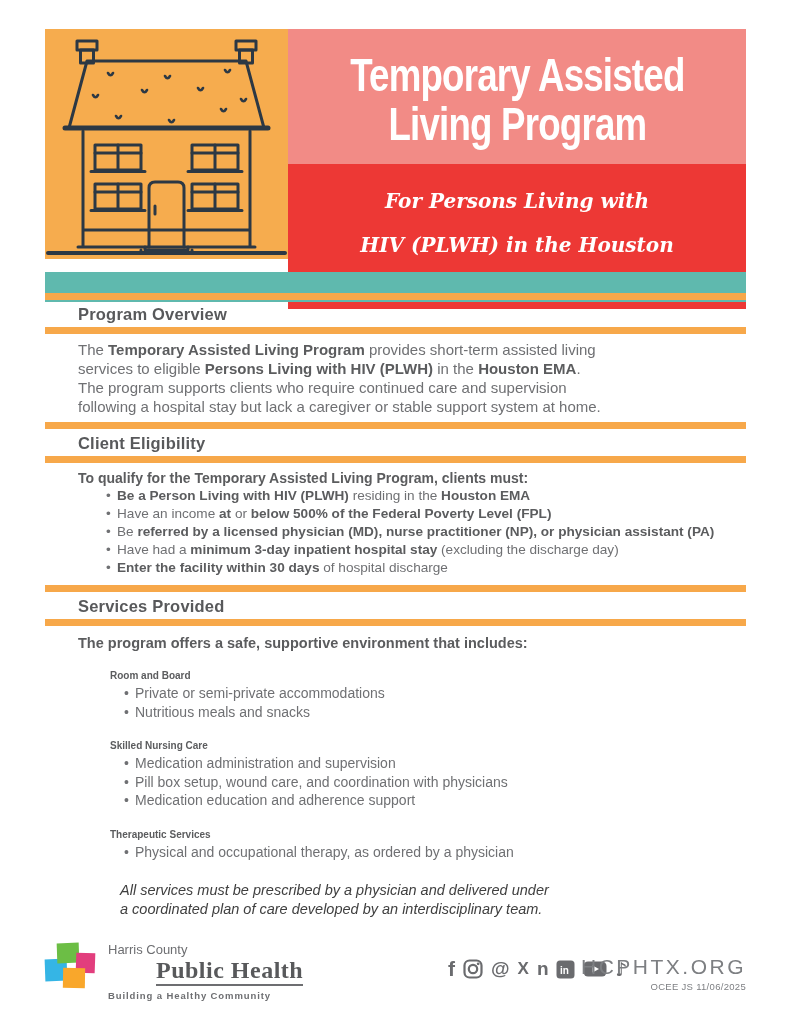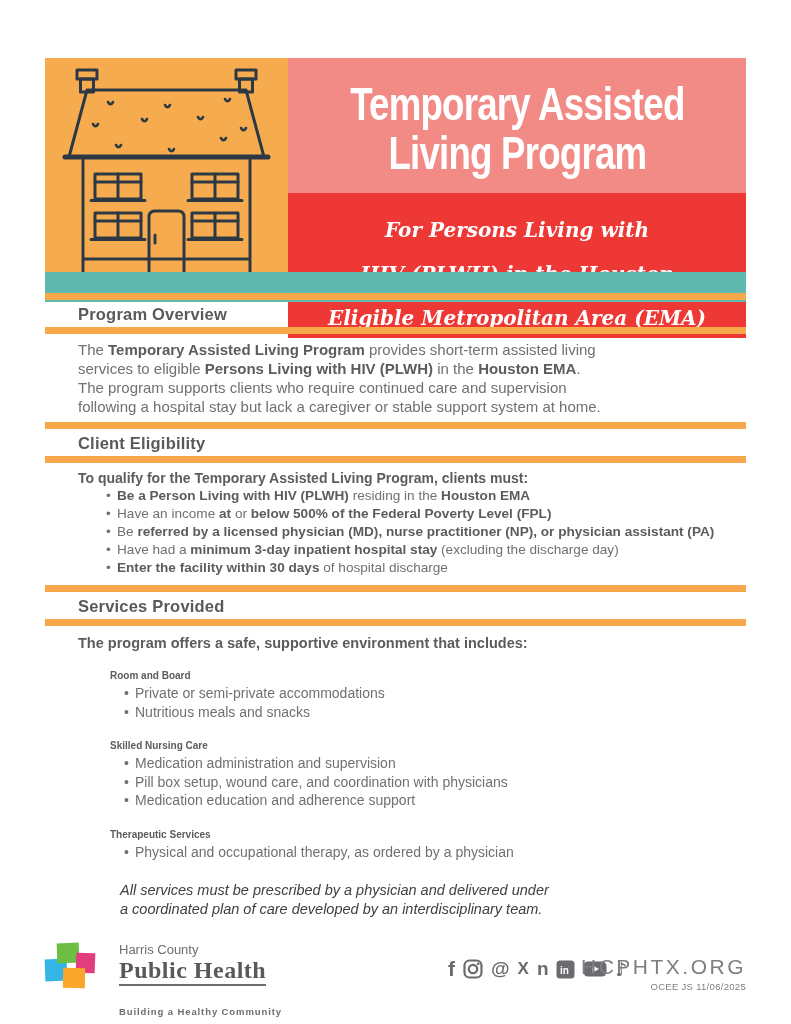--- a/index.html
+++ b/index.html
@@ -1,21 +1,21 @@
 <!DOCTYPE html>
 <html><head>
 <meta charset="utf-8">
 <style>
   html,body{margin:0;padding:0;background:#fff;}
   body{width:791px;height:1024px;position:relative;overflow:hidden;
        font-family:"Liberation Sans",sans-serif;-webkit-font-smoothing:antialiased;}
   .page{position:absolute;inset:0;background:#fff;}
 
   
-  .header{position:absolute;left:45px;top:58px;width:701px;height:280px;display:flex;}
+  .header{position:absolute;left:45px;top:29px;width:701px;height:280px;display:flex;}
   .house-block{width:243px;height:230px;background:#F6AC4E;position:relative;flex:none;}
   .house-block svg{position:absolute;inset:0;}
   .title-col{flex:1;display:flex;flex-direction:column;}
   .title-area{height:135px;background:#F28B86;display:flex;flex-direction:column;
               justify-content:center;align-items:center;padding-top:4px;box-sizing:border-box;}
   .t-line{color:#fff;font-weight:800;font-size:47px;line-height:49px;letter-spacing:-1px;
           transform:scaleX(.78);transform-origin:50% 50%;white-space:nowrap;}
   .subtitle-area{flex:1;background:#ED3835;display:flex;flex-direction:column;
                  justify-content:center;align-items:center;}
   .s-line{color:#fff;font-family:"DejaVu Serif","Liberation Serif",serif;
@@ -35,33 +35,33 @@
   .elig .b-line{margin-left:72px;}
   .grp .b-line{margin-left:90px;font-size:14px;line-height:18.5px;}
   .b-line::before{content:"\2022";position:absolute;left:-11px;color:#6F7073;}
   .grp{margin-top:16px;}
   .grp h3{margin:0;padding-left:65px;font-size:10px;line-height:17px;color:#5B5C5E;}
   .svc-intro{margin:9px 0 0;padding-left:33px;font-size:14.5px;line-height:16px;}
   .note{margin:20px 0 0;padding-left:75px;font-style:italic;color:#404040;
         font-size:14.5px;line-height:18.5px;}
 
   
-  .logo{position:absolute;left:42px;top:938px;display:flex;align-items:flex-start;gap:11px;}
+  .logo{position:absolute;left:42px;top:938px;display:flex;align-items:flex-start;}
   .squares{position:relative;width:58px;height:58px;flex:none;}
   .sq{position:absolute;width:22px;height:20px;}
   .sq.g{left:15px;top:5px;background:#6CBE45;transform:rotate(-2deg);}
   .sq.p{left:34px;top:15px;width:19px;background:#E23E7D;transform:rotate(2deg);}
   .sq.b{left:3px;top:21px;height:22px;background:#35B5E5;transform:rotate(-2deg);}
   .sq.o{left:21px;top:30px;background:#F9A72B;transform:rotate(1deg);}
   .logo-text{margin-left:8px;padding-top:4px;}
   .lt-top{font-size:13px;color:#6D6E71;}
   .lt-main{font-family:"Liberation Serif",serif;font-weight:bold;font-size:24px;
            line-height:26px;color:#58595B;letter-spacing:.5px;display:inline-block;
-           border-bottom:2px solid #6D6E71;padding-bottom:1px;}
-  .lt-tag{font-size:9.5px;font-weight:bold;color:#6D6E71;letter-spacing:.9px;margin-top:20px;}
+           border-bottom:2px solid #6D6E71;padding-bottom:1px;margin-left:48px;}
+  .lt-tag{font-size:9.5px;font-weight:bold;color:#6D6E71;letter-spacing:.9px;margin-top:4px;}
 
   .social{position:absolute;left:448px;top:956px;display:flex;align-items:center;gap:8px;height:26px;}
   .icon{color:#6A6B6E;display:flex;align-items:center;justify-content:center;height:24px;}
   .icon.txt{font-weight:bold;font-size:19px;line-height:24px;}
   .icon.fb{font-size:21px;}
   .icon.xx{font-size:17px;}
   .icon.tk{font-family:"DejaVu Sans",sans-serif;font-size:19px;}
   .site{position:absolute;right:45px;top:955px;text-align:right;}
   .url{font-size:21px;letter-spacing:2.5px;color:#7D7F82;}
   .credit{font-size:9.5px;color:#7D7F82;margin-top:2px;letter-spacing:.3px;}

